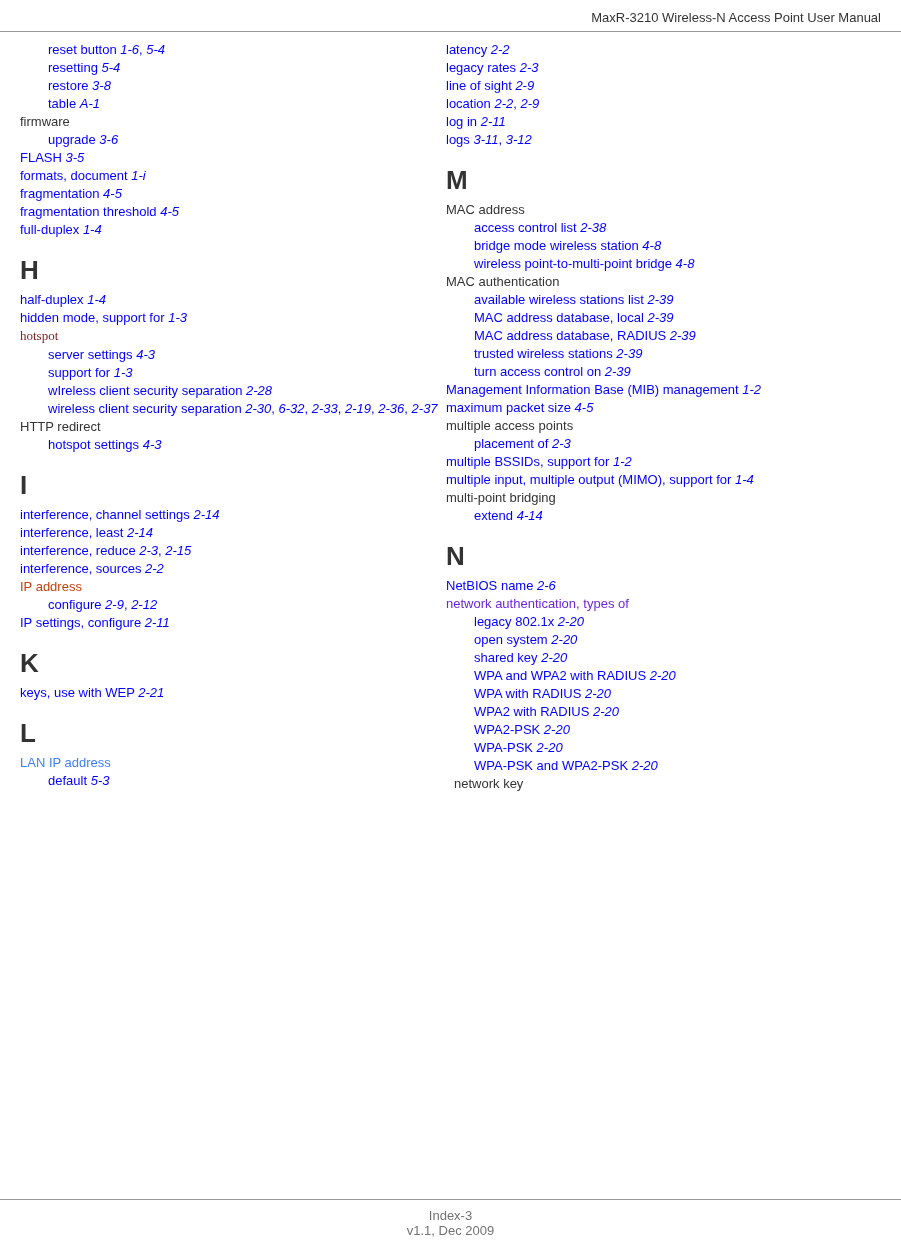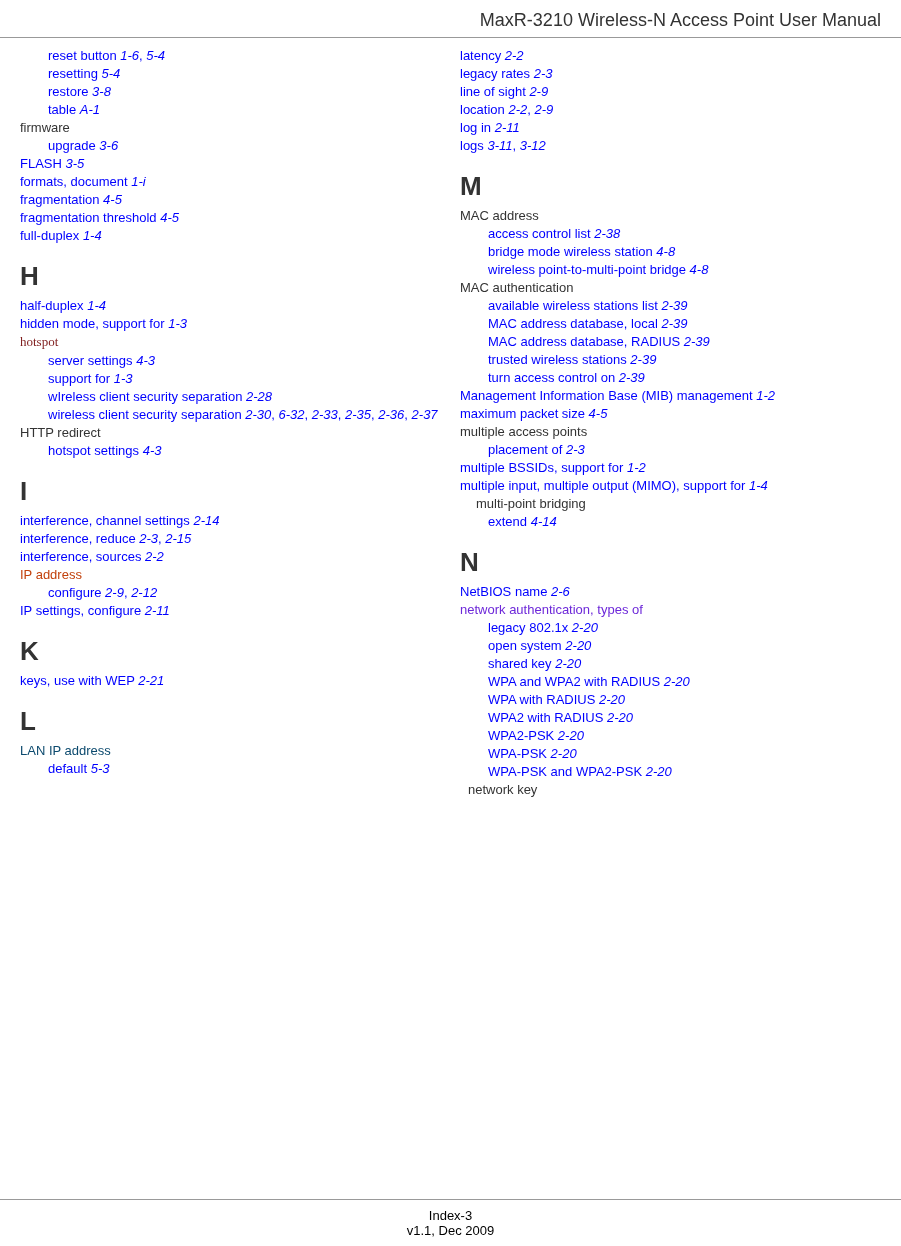--- a/index.html
+++ b/index.html
@@ -9,37 +9,37 @@
       color: #333;
       background: #fff;
       width: 901px;
       min-height: 1246px;
       position: relative;
     }
     .page-header {
       text-align: right;
       padding: 10px 20px 6px 8px;
       border-bottom: 1px solid #999;
-      font-size: 18px;
+      font-size: 13px;
       color: #333;
     }
     .page-footer {
       text-align: center;
       padding: 8px 8px;
       border-top: 1px solid #999;
       font-size: 13px;
-      color: #000000;
+      color: #737373;
       position: absolute;
       bottom: 0;
       width: 100%;
     }
     .content {
       display: flex;
       padding: 10px 4px 40px 20px;
-      gap: 20px;
+      gap: 6px;
     }
     .col-left {
       width: 420px;
       flex-shrink: 0;
     }
     .col-right {
       flex: 1;
     }
     .section-letter {
       font-size: 26px;
@@ -130,36 +130,39 @@
       <div class="entry-block">
         <span class="sub-block"><a class="link">server settings <span class="italic-ref">4-3</span></a></span>
       </div>
       <div class="entry-block">
         <span class="sub-block"><a class="link">support for <span class="italic-ref">1-3</span></a></span>
       </div>
       <div class="entry-block">
         <span class="sub-block"><a class="link">wIreless client security separation <span class="italic-ref">2-28</span></a></span>
       </div>
       <div class="entry-block">
-        <span class="sub-block"><a class="link">wireless client security separation <span class="italic-ref">2-30</span>, <span class="italic-ref">6-32</span>, <span class="italic-ref">2-33</span>, <span class="italic-ref">2-35</span>, <span class="italic-ref">2-36</span>, <span class="italic-ref">2-37</span></a></span>
+        <span class="sub-block"><a class="link">wireless client security separation <span class="italic-ref">2-30</span>, <span class="italic-ref">6-32</span>, <span class="italic-ref">2-33</span>, <span class="italic-ref">2-19</span>, <span class="italic-ref">2-36</span>, <span class="italic-ref">2-37</span></a></span>
       </div>
       <div class="entry-block">
         <span style="color:#333;">HTTP redirect</span>
       </div>
       <div class="entry-block">
         <span class="sub-block"><a class="link">hotspot settings <span class="italic-ref">4-3</span></a></span>
       </div>
     </div>
 
     <div>
       <span class="section-letter">I</span>
       <div class="entry-block">
         <a class="link">interference, channel settings <span class="italic-ref">2-14</span></a>
       </div>
       <div class="entry-block">
+        <a class="link">interference, least <span class="italic-ref">2-14</span></a>
+      </div>
+      <div class="entry-block">
         <a class="link">interference, reduce <span class="italic-ref">2-3</span>, <span class="italic-ref">2-15</span></a>
       </div>
       <div class="entry-block">
         <a class="link">interference, sources <span class="italic-ref">2-2</span></a>
       </div>
       <div class="entry-block">
         <span style="color:#c2410c;">IP address</span>
       </div>
       <div class="entry-block">
         <span class="sub-block"><a class="link">configure <span class="italic-ref">2-9</span>, <span class="italic-ref">2-12</span></a></span>
@@ -172,21 +175,21 @@
     <div>
       <span class="section-letter">K</span>
       <div class="entry-block">
         <a class="link">keys, use with WEP <span class="italic-ref">2-21</span></a>
       </div>
     </div>
 
     <div>
       <span class="section-letter">L</span>
       <div class="entry-block">
-        <span style="color:#0c4a6e;">LAN IP address</span>
+        <span style="color:#3b82f6;">LAN IP address</span>
       </div>
       <div class="entry-block">
         <span class="sub-block"><a class="link">default <span class="italic-ref">5-3</span></a></span>
       </div>
     </div>
 
   </div>
 
   <div class="col-right">
 
@@ -253,21 +256,21 @@
       <div class="entry-block">
         <span class="sub-block"><a class="link">placement of <span class="italic-ref">2-3</span></a></span>
       </div>
       <div class="entry-block">
         <a class="link">multiple BSSIDs, support for <span class="italic-ref">1-2</span></a>
       </div>
       <div class="entry-block">
         <a class="link">multiple input, multiple output (MIMO), support for <span class="italic-ref">1-4</span></a>
       </div>
       <div class="entry-block">
-        <span style="color:#333;margin-left:16px;">multi-point bridging</span>
+        <span style="color:#333;">multi-point bridging</span>
       </div>
       <div class="entry-block">
         <span class="sub-block"><a class="link">extend <span class="italic-ref">4-14</span></a></span>
       </div>
     </div>
 
     <div>
       <span class="section-letter">N</span>
       <div class="entry-block">
         <a class="link">NetBIOS name <span class="italic-ref">2-6</span></a>

